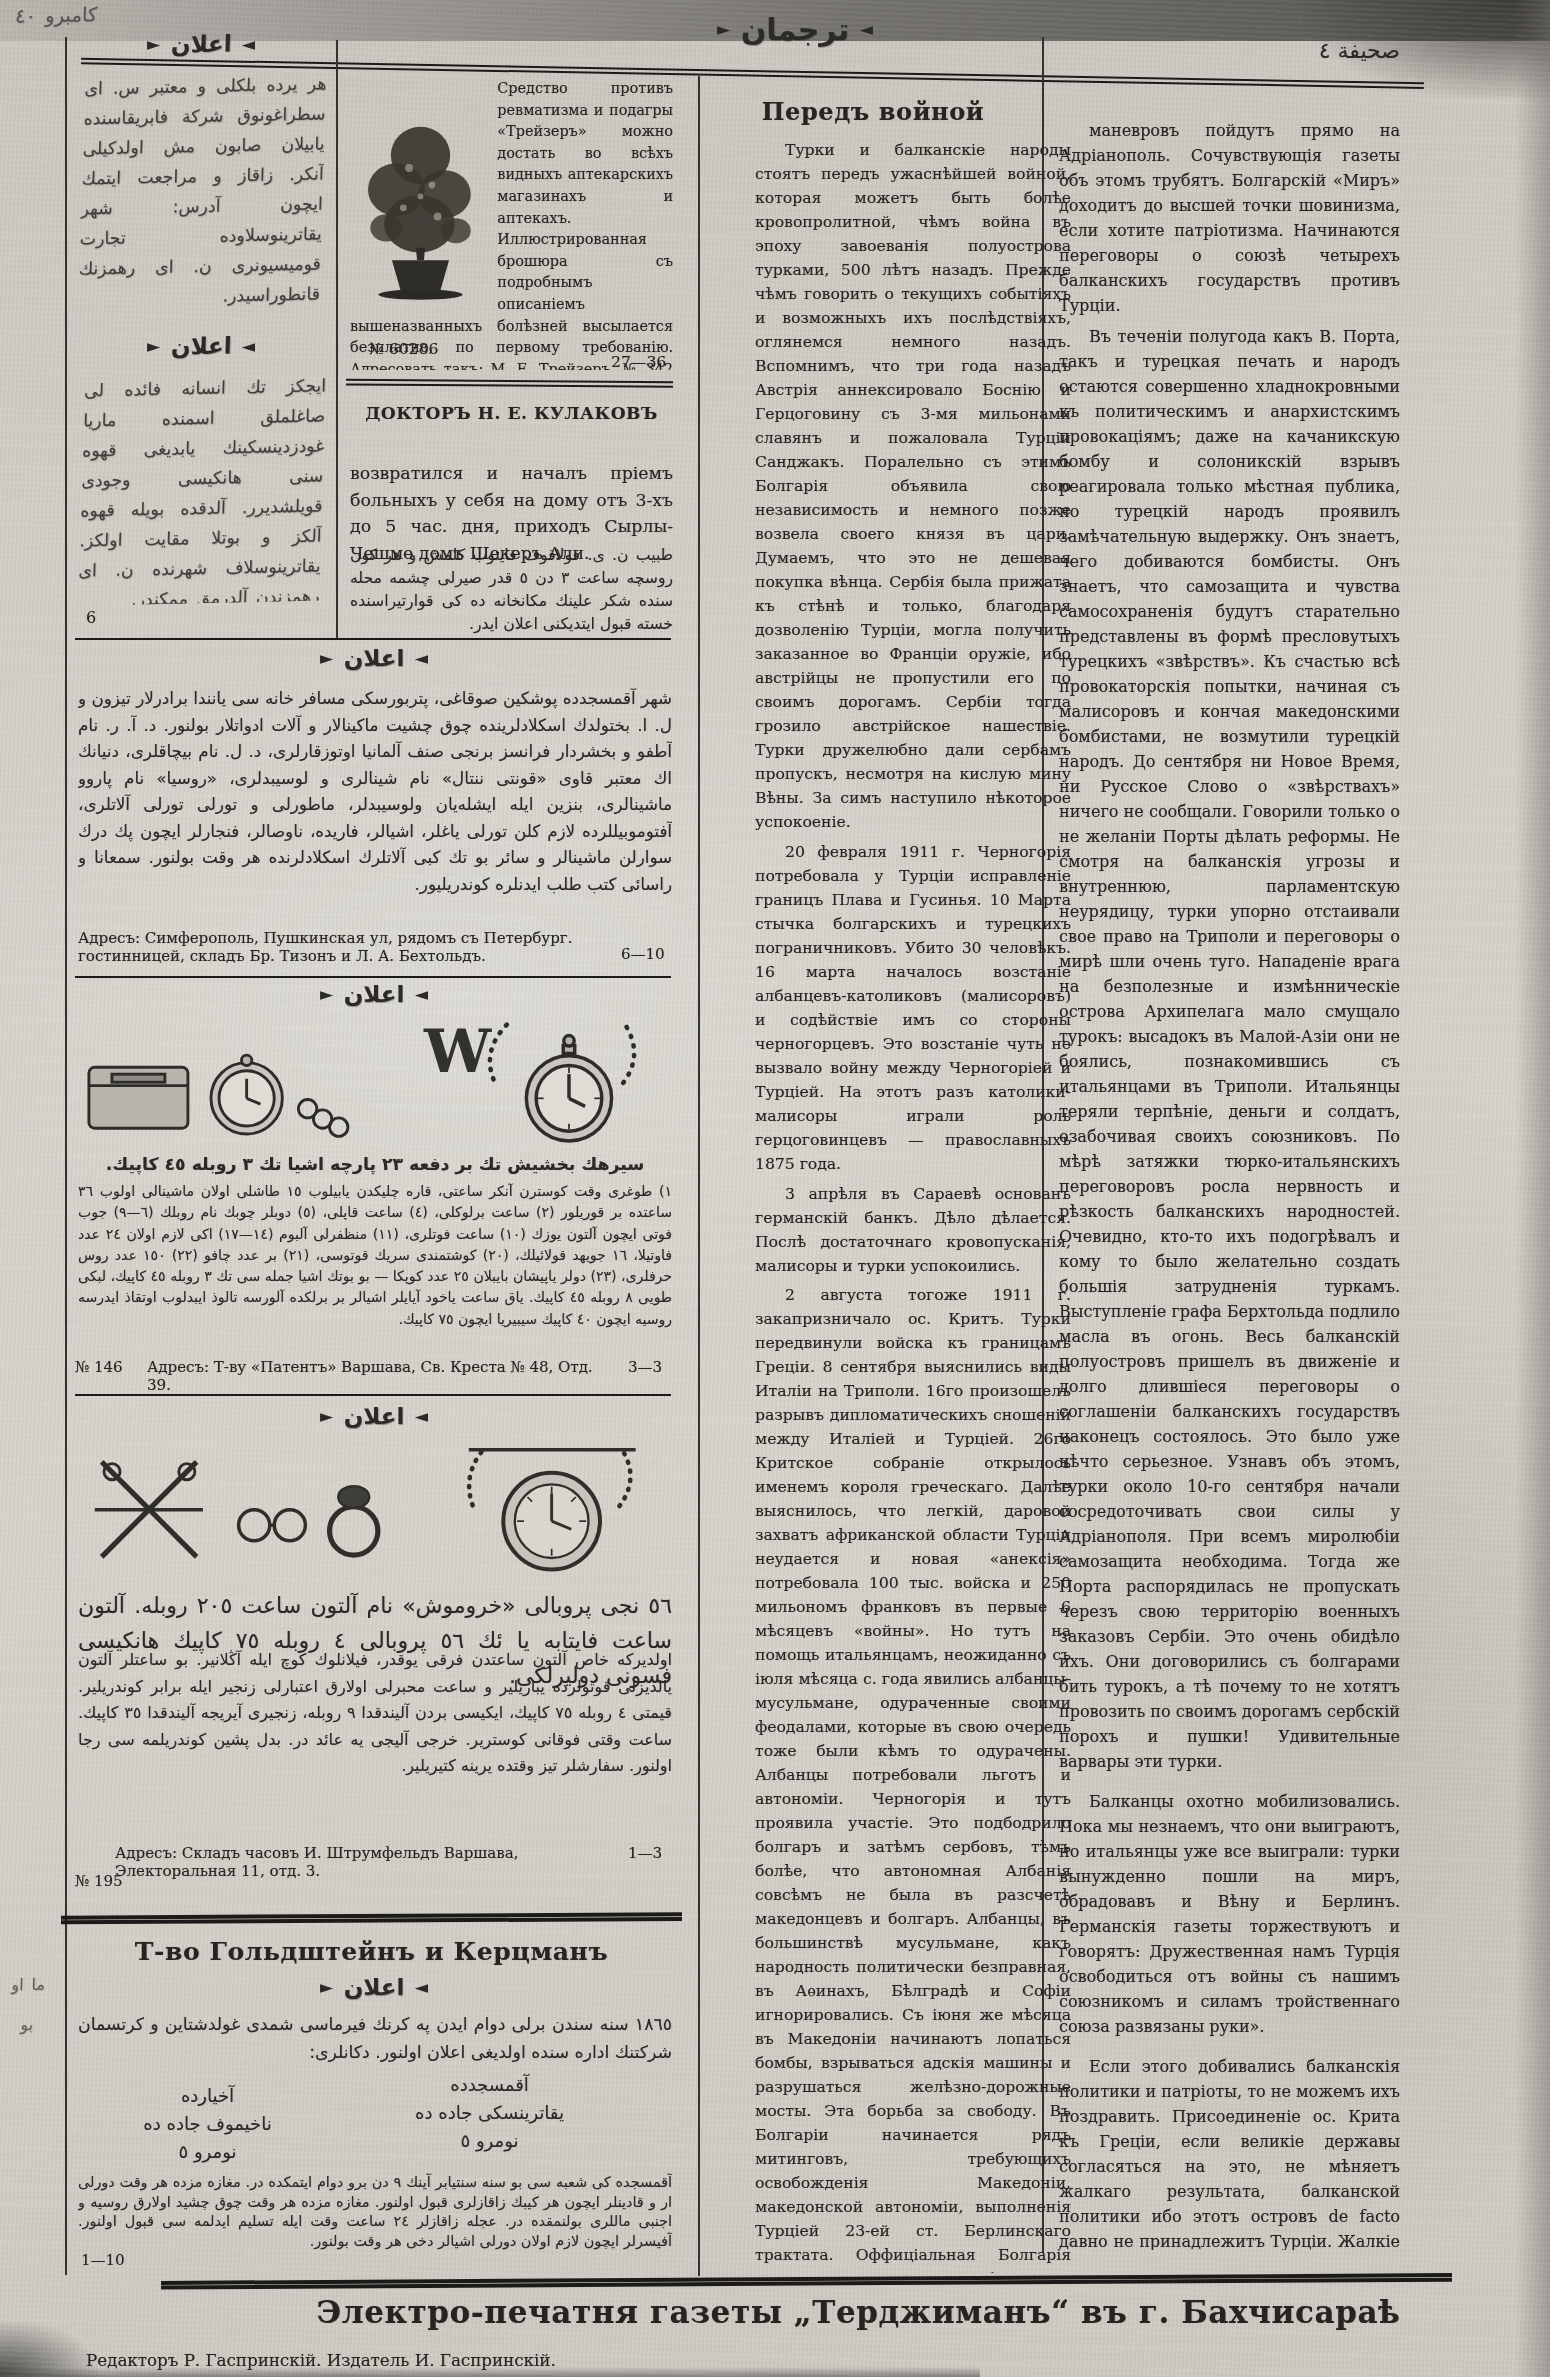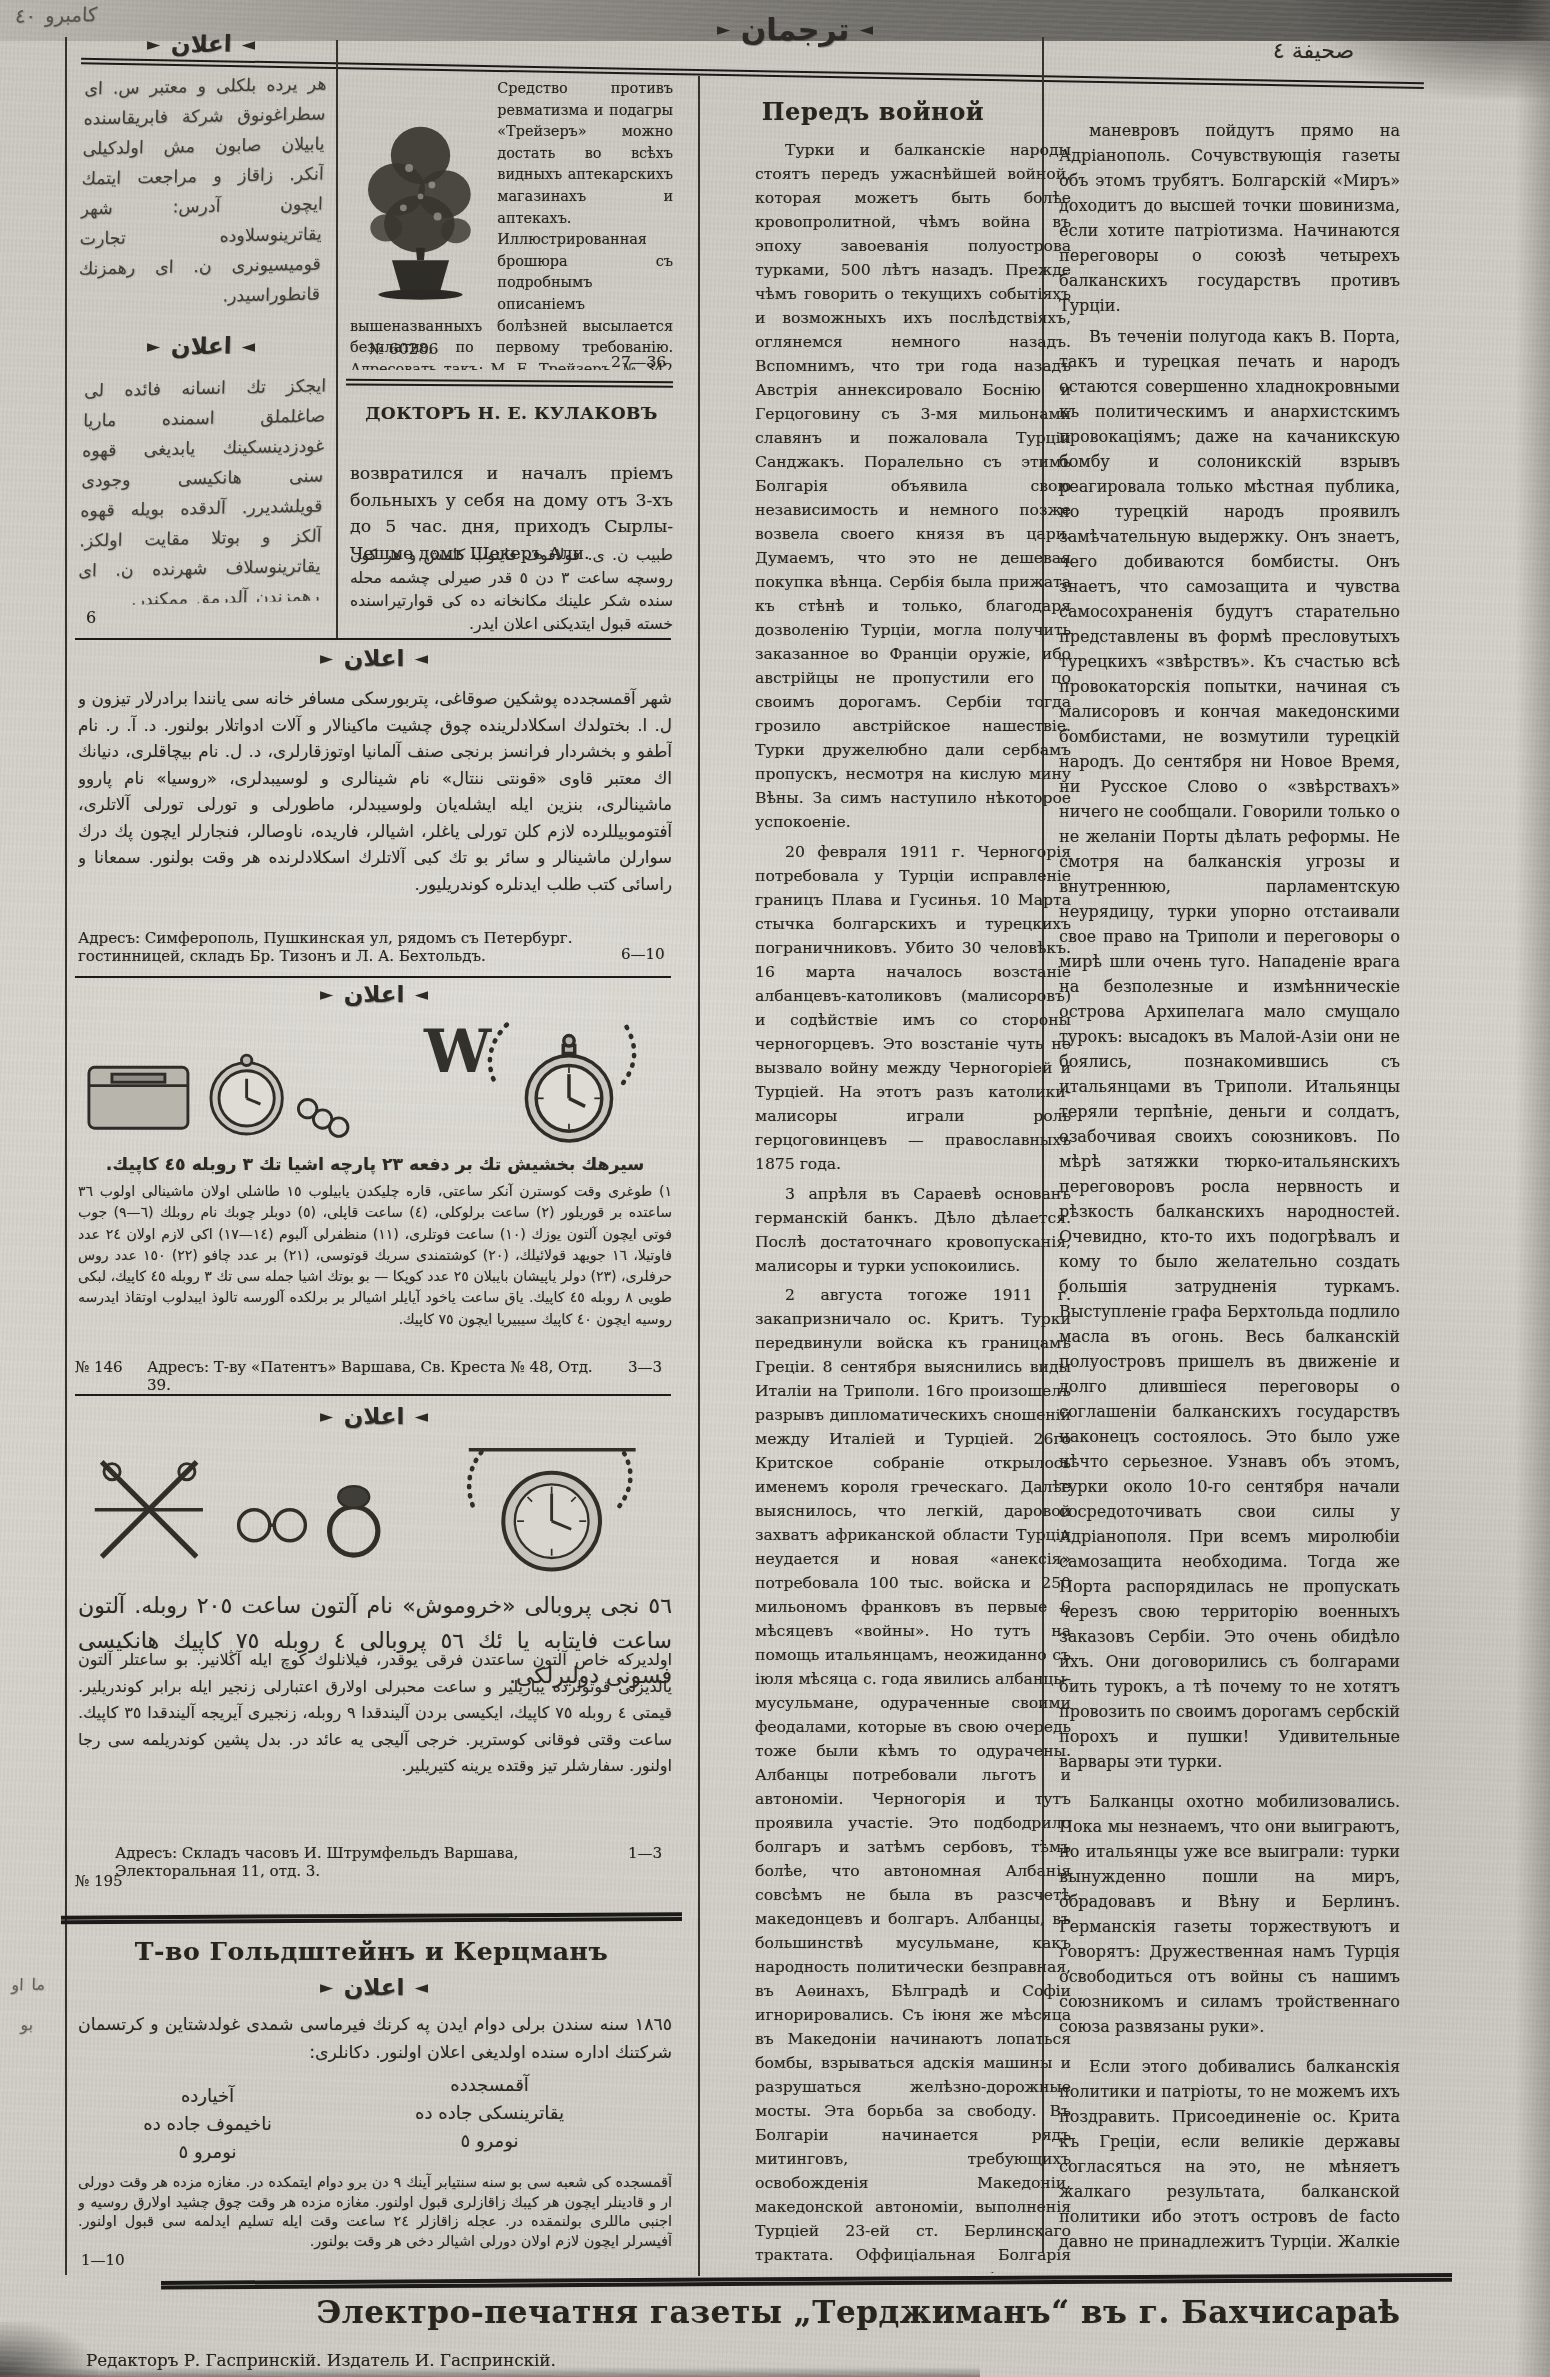--- a/index.html
+++ b/index.html
@@ -48,21 +48,21 @@
 <div class="grain"></div>
 
 <div class="b ar hand" style="left:15px;top:3.5px;font-size:19.6px;opacity:.8;">كامبرو ٤٠</div>
 
 <div class="b ilan" style="left:651px;top:11.5px;width:288px;">
   <span class="arr">►</span>
   <span class="t" style="font-size:30px;">ترجمان</span>
   <span class="arr">◄</span>
 </div>
 
-<div class="b ar" style="left:1227px;top:38px;width:173px;font-size:22px;text-align:center;">صحيفة ٤</div>
+<div class="b ar" style="left:1227px;top:38px;width:173px;font-size:22px;">صحيفة ٤</div>
 
 <div class="b hr dbl" style="left:81px;top:70px;width:1343px;transform:rotate(1.05deg);"></div>
 
 <div class="b vr" style="left:65px;top:37px;height:2238px;"></div>
 <div class="b vr" style="left:336px;top:40px;height:599px;"></div>
 <div class="b vr" style="left:698px;top:76px;height:2200px;"></div>
 <div class="b vr" style="left:1042px;top:37px;height:2216px;"></div>
 
 <div class="b ilan" style="left:86px;top:31px;width:230px;">
   <span class="arr">►</span>

